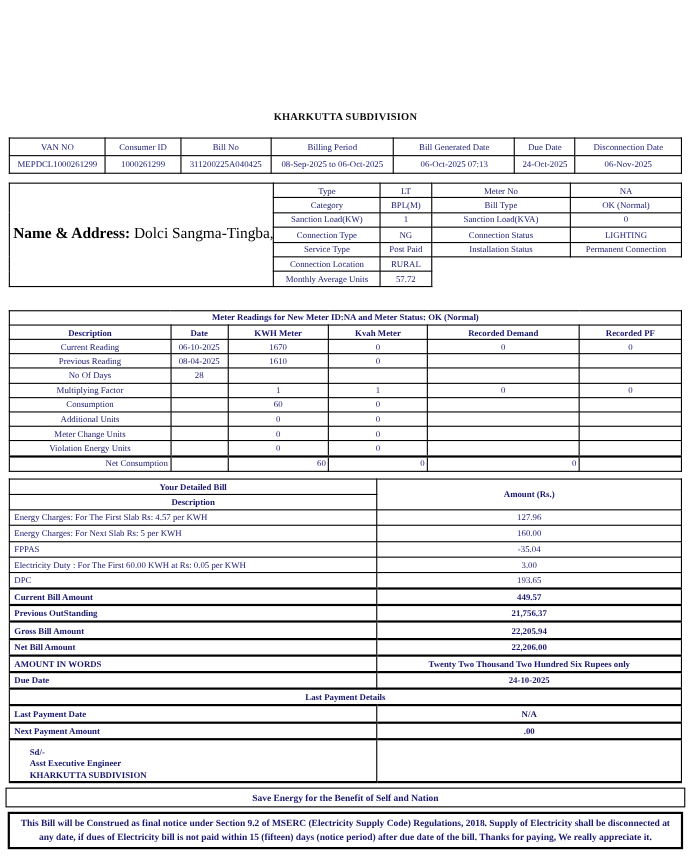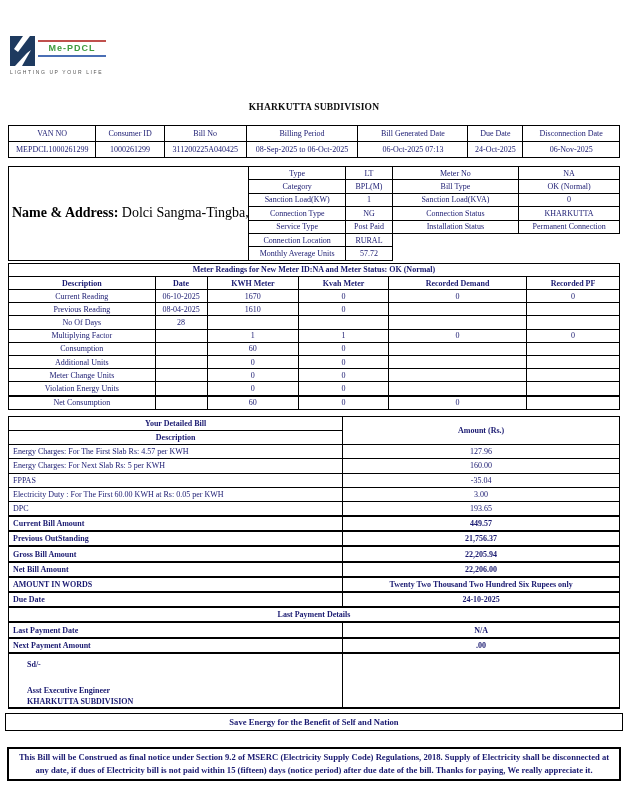--- a/index.html
+++ b/index.html
@@ -27,66 +27,51 @@
   .t1 td{height:15px;font-weight:normal;}
   .t1 tr td{border-top-width:1.5px;}
   .t1 tr:last-child td{border-bottom-width:1.5px;margin-left:20px;}
 
   .t2{margin-top:8px;}
   .t2 td{height:12.4px;}
   .t2 .name-cell{text-align:center;color:#000;font-size:14px;padding-left:3px;}
   .t2 .name-cell .lbl{font-weight:bold;}
   .t2 .no-border{border:none;}
 
-  .t3{margin-top:2px;font-family:Liberation Serif, serif;}
+  .t3{margin-top:21px;font-family:Liberation Serif, serif;}
   .t3 td{height:12.2px;}
   .t3 .title td,.t3 .hdr td{font-weight:bold;}
   .t3 tr.thick td{border-top-width:2px;}
   .t3 tr:first-child td{border-top-width:1.5px;}
-  .t3 tr:last-child td{border-bottom-width:1.5px;}
+  .t3 tr:last-child td{border-bottom-width:1.5px;text-align:right;}
   .t3 td:first-child{border-left-width:1.5px;}
   .t3 td:last-child{border-right-width:1.5px;}
 
   .t4{margin-top:6px;}
   .t4 td{height:13.2px;}
   .t4 .desc{text-align:left;padding-left:4px;}
   .t4 .hdr td{font-weight:bold;}
   .t4 tr.sum td{font-weight:bold;border-top-width:2px;}
   .t4 tr:first-child td{border-top-width:1.5px;}
   .t4 td:first-child{border-left-width:1.5px;}
   .t4 td:last-child{border-right-width:1.5px;}
   .t4 .sig-row td{border-bottom-width:2px;border-top-width:2px;}
   .sig-cell{height:58px;text-align:left;vertical-align:top;padding:6px 0 0 18px;font-weight:bold;white-space:normal;}
-  .sig-sd{margin-bottom:16px;}
+  .sig-sd{}
   .sig-line{line-height:11px;}
 
-  .banner{width:616px;margin:4px auto 16px;border:1.5px solid #000;text-align:center;font-weight:bold;font-size:8.6px;color:#191970;padding:3px 0;}
+  .banner{width:616px;margin:4px auto 4px;border:1.5px solid #000;text-align:center;font-weight:bold;font-size:8.6px;color:#191970;padding:3px 0;}
   .notice{width:614px;margin:4px auto 0;border:2px solid #000;text-align:center;font-weight:bold;font-size:8.6px;color:#191970;padding:2px 6px;line-height:1.55;box-sizing:border-box;}
 </style>
 </head>
 <body>
 
 <div class="page">
 
   <div class="header">
-    <div class="logo">
-      <div class="logo-top">
-        <svg class="logo-bolt" viewBox="0 0 25 30" xmlns="http://www.w3.org/2000/svg">
-          <rect x="0" y="0" width="25" height="30" fill="#1e3a5f"></rect>
-          <polygon points="13,0 20,0 8,16 4,13" fill="#ffffff"></polygon>
-          <polygon points="21,14 17,17 5,30 12,30" fill="#ffffff"></polygon>
-        </svg>
-        <div class="logo-right">
-          <div class="logo-line-red"></div>
-          <div class="logo-brand">Me-PDCL</div>
-          <div class="logo-line-blue"></div>
-        </div>
-      </div>
-      <div class="logo-tagline">LIGHTING UP YOUR LIFE</div>
-    </div>
   </div>
 
   <div class="subdivision">KHARKUTTA SUBDIVISION</div>
 
   <table class="t1">
     <colgroup>
       <col style="width:14.3%">
         <col style="width:11.2%">
         <col style="width:13.4%">
         <col style="width:18.3%">
@@ -141,21 +126,21 @@
     <tr>
       <td>Sanction Load(KW)</td>
       <td>1</td>
       <td>Sanction Load(KVA)</td>
       <td>0</td>
     </tr>
     <tr>
       <td>Connection Type</td>
       <td>NG</td>
       <td>Connection Status</td>
-      <td>KHARKUTTA</td>
+      <td>LIGHTING</td>
     </tr>
     <tr>
       <td>Service Type</td>
       <td>Post Paid</td>
       <td>Installation Status</td>
       <td>Permanent Connection</td>
     </tr>
     <tr>
       <td>Connection Location</td>
       <td>RURAL</td>

